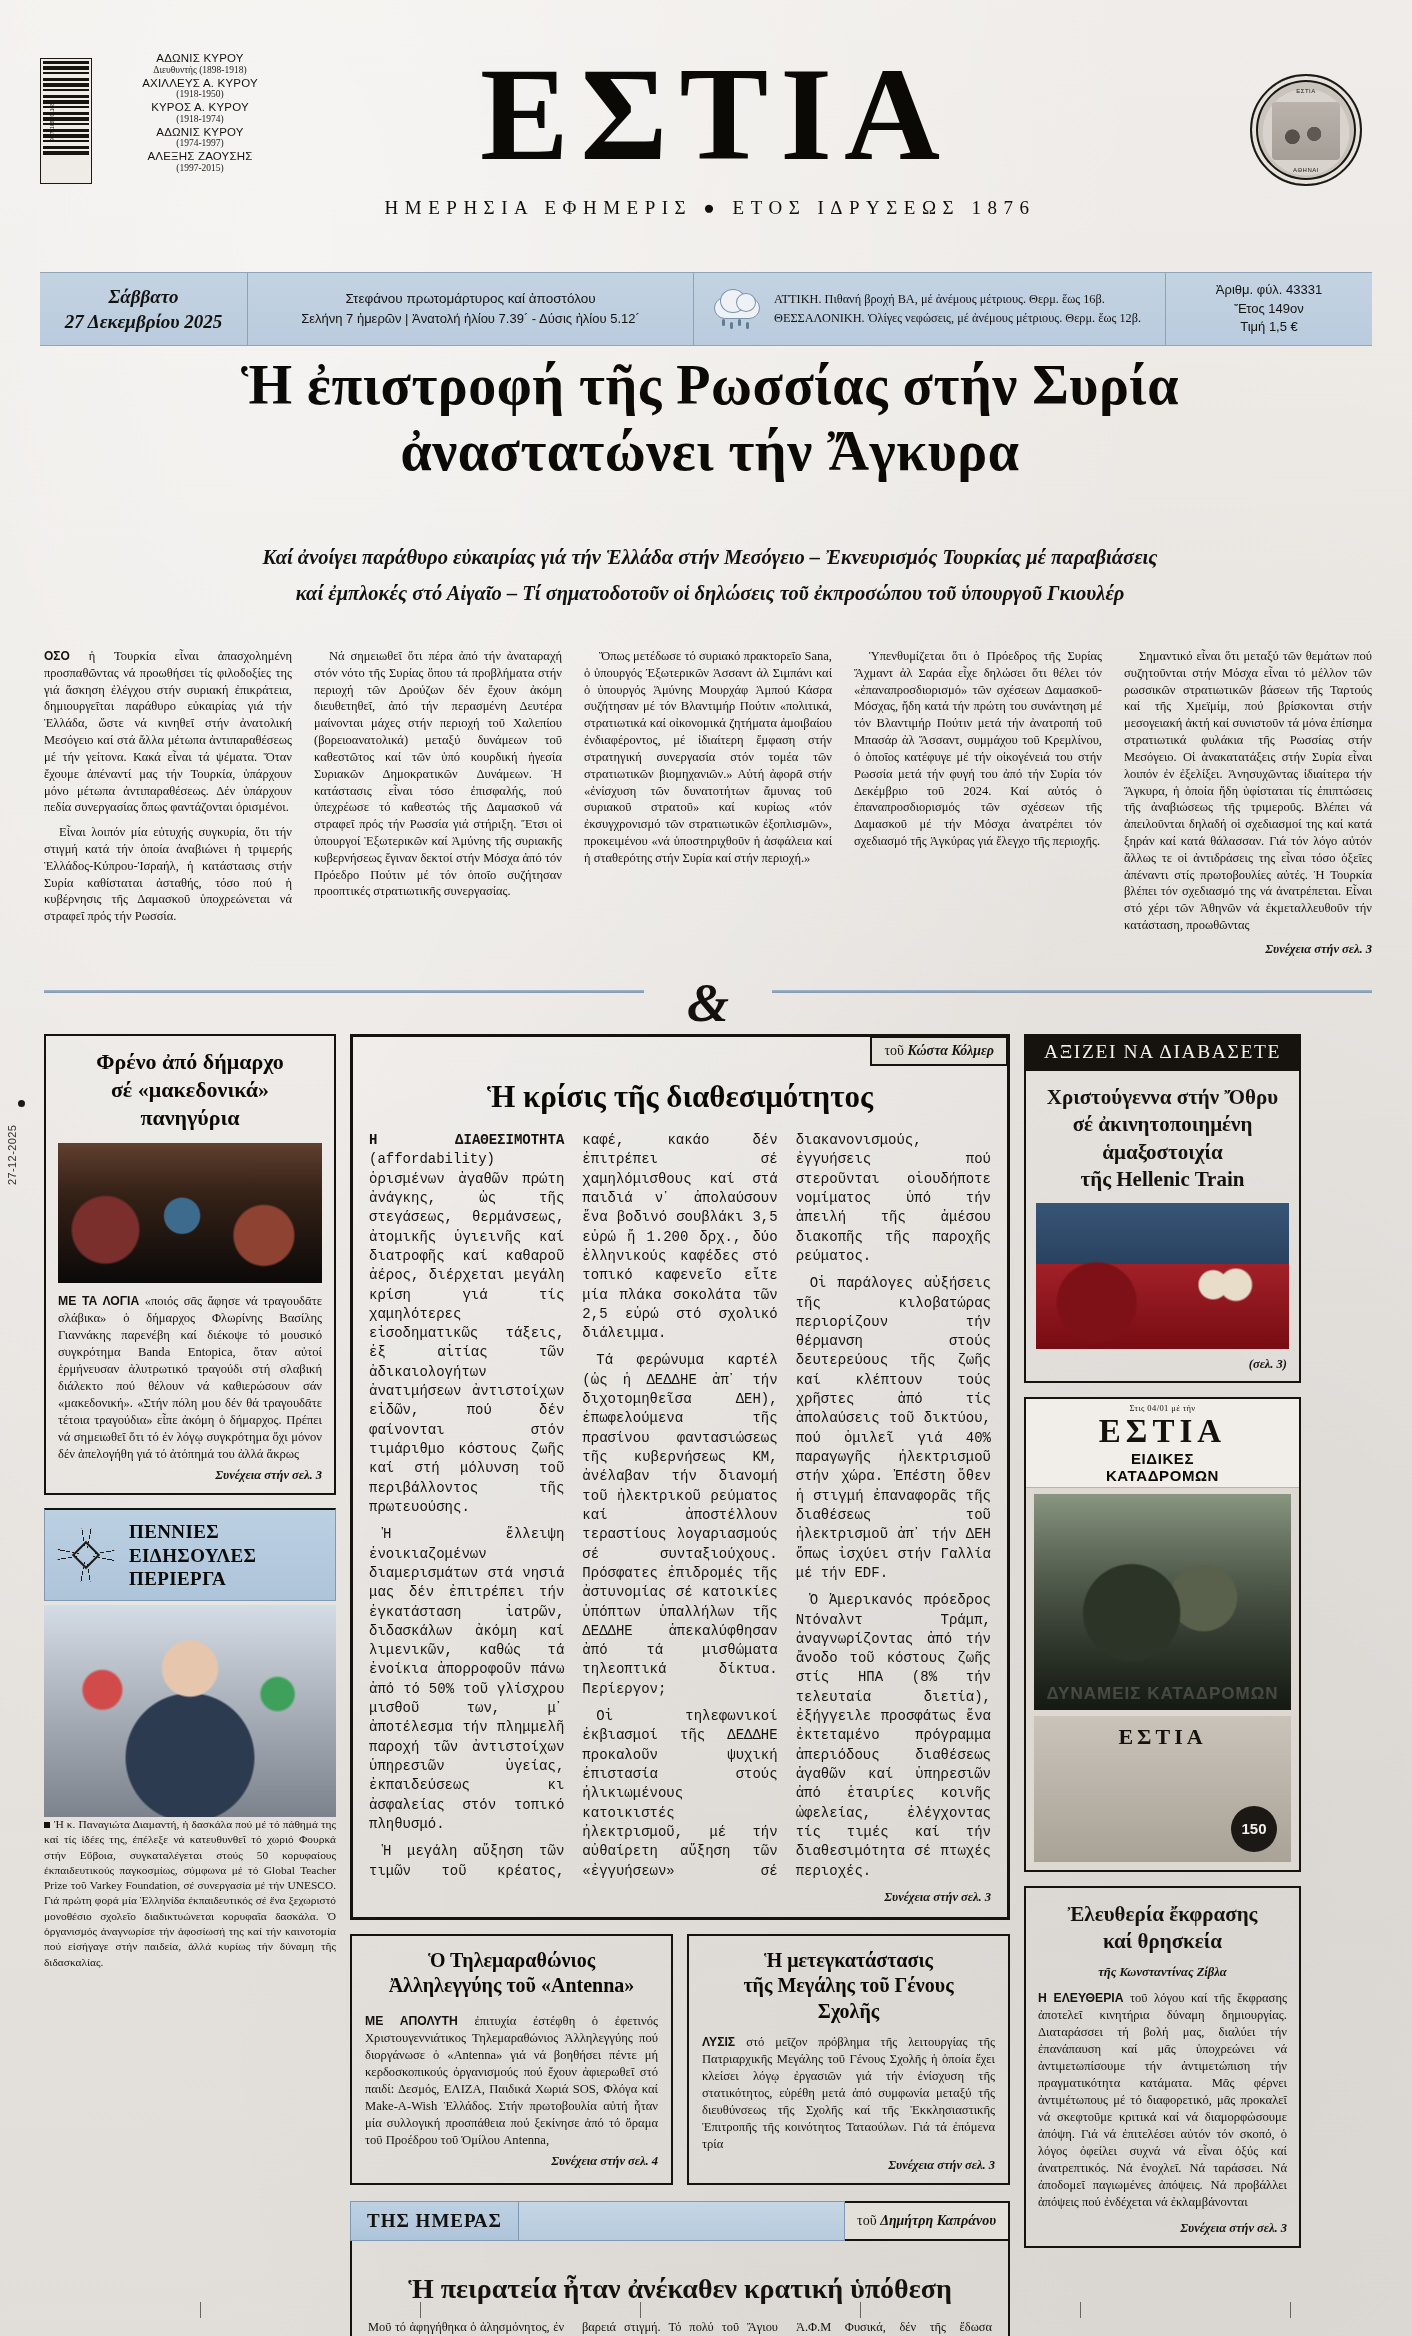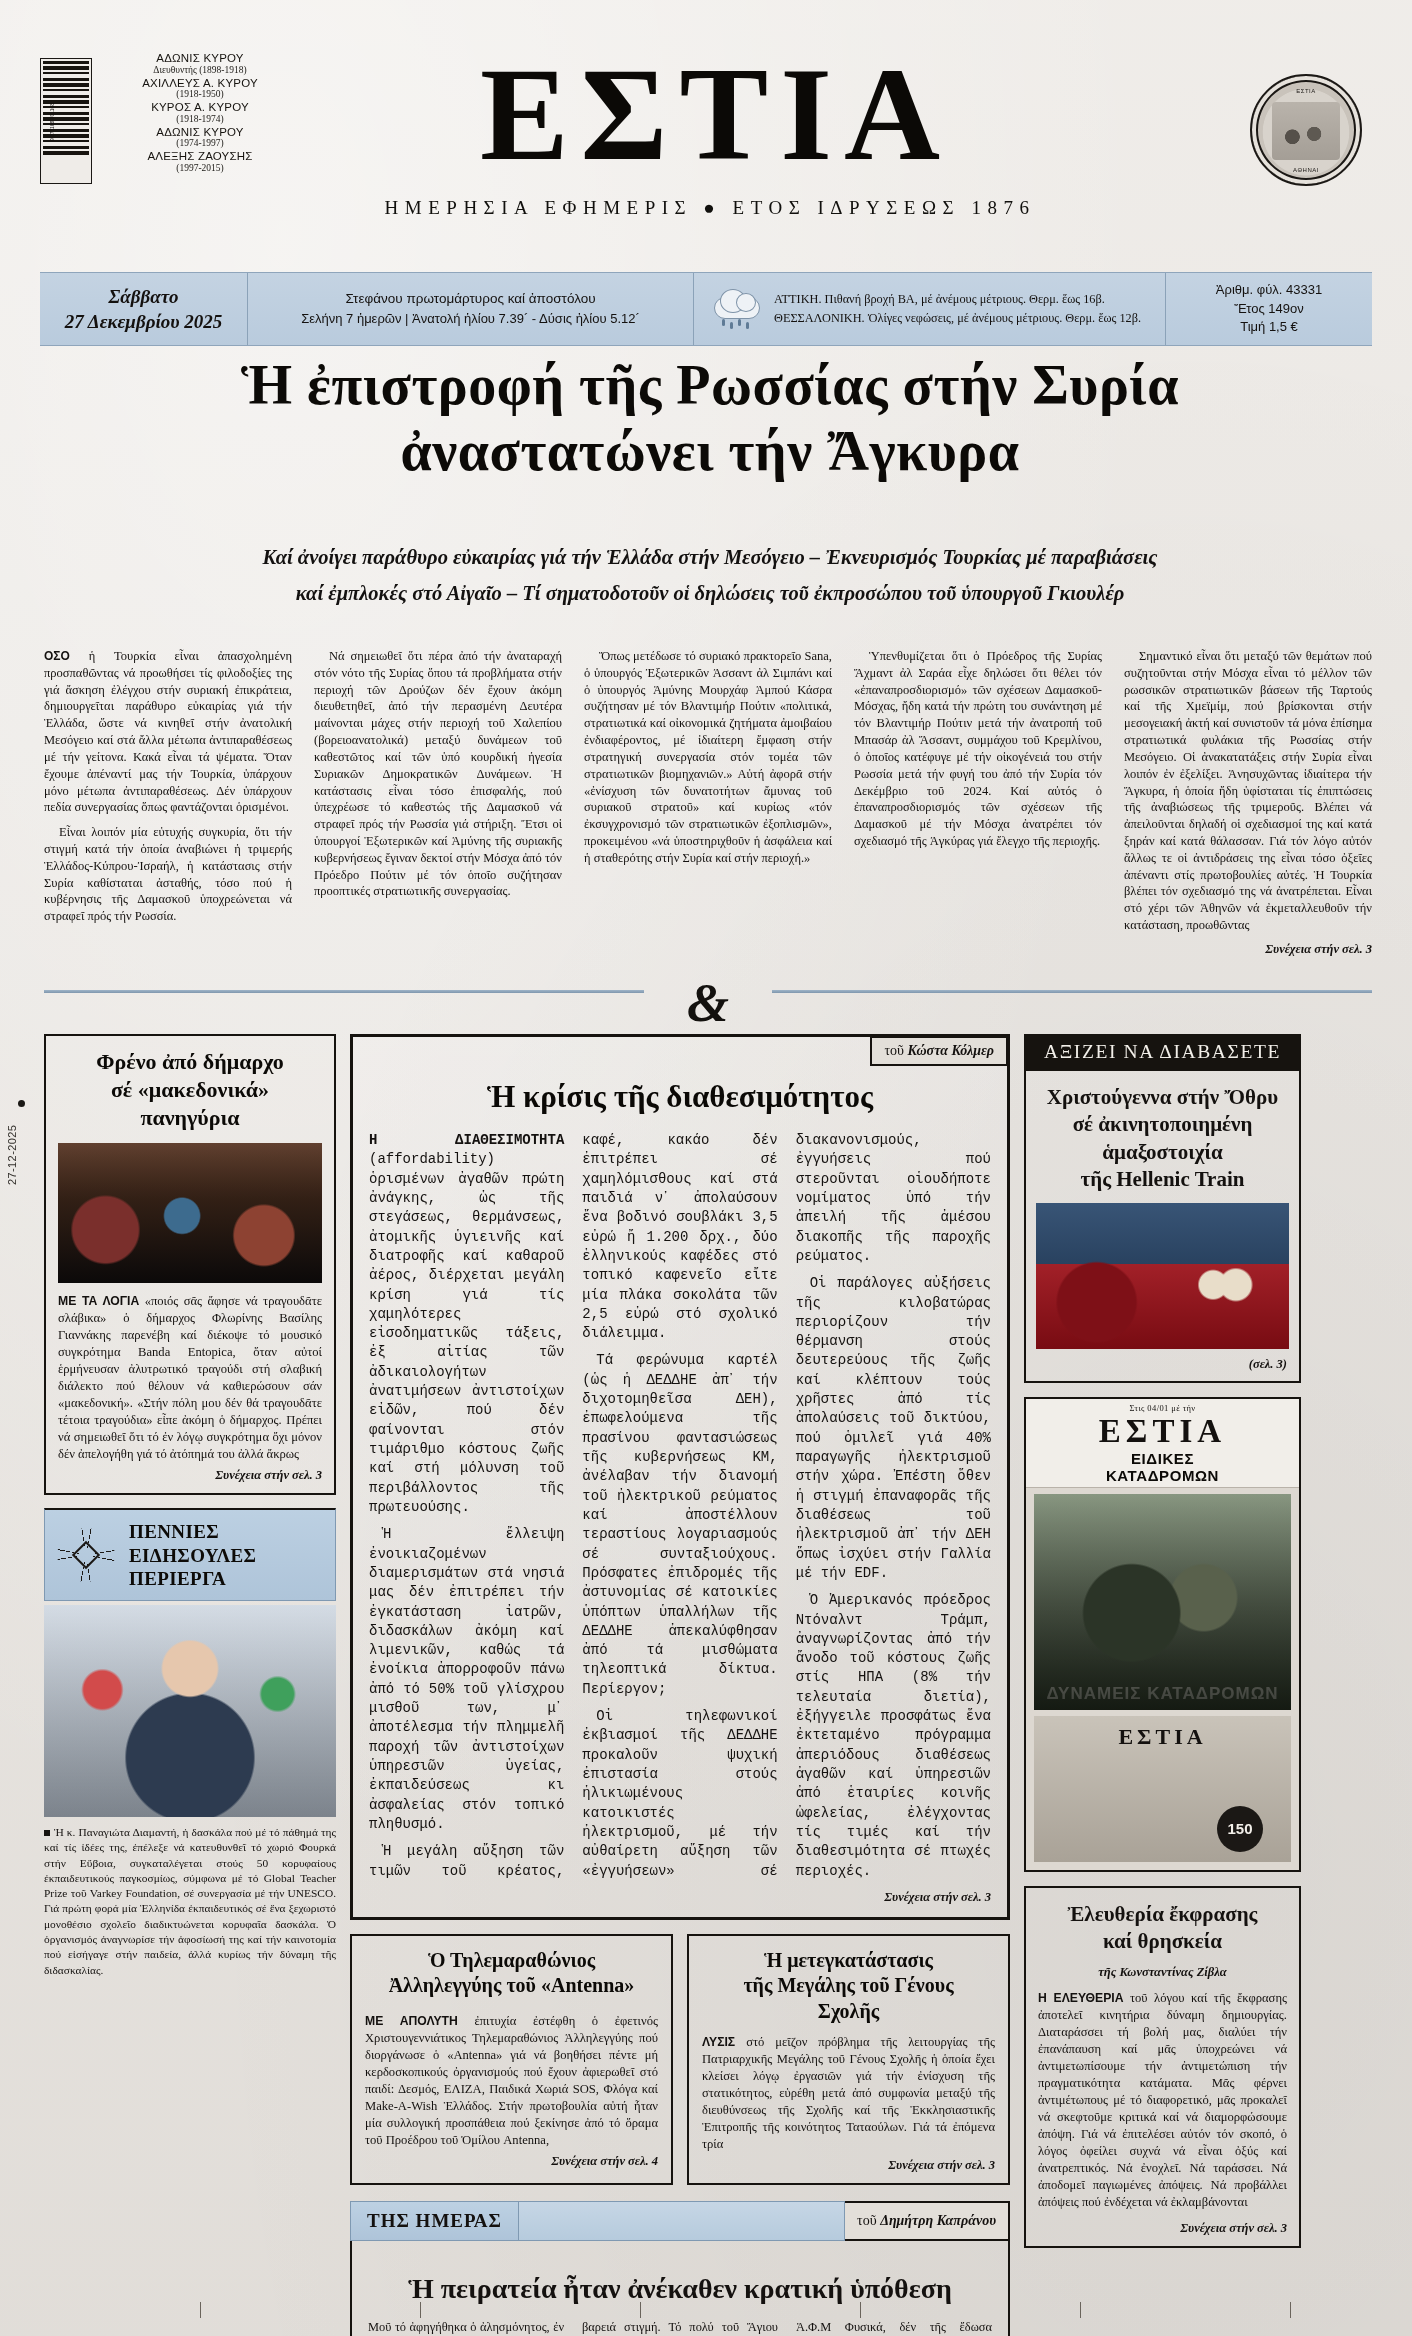--- a/index.html
+++ b/index.html
@@ -281,21 +281,21 @@
   .ad-img:after{
     content:"";position:absolute;inset:0;
     background:
       radial-gradient(circle at 38% 55%, #2b3427 0 24%, transparent 25%),
       radial-gradient(circle at 66% 48%, #59614c 0 16%, transparent 17%),
       linear-gradient(180deg, rgba(210,220,200,.15), rgba(10,14,8,.8));
   }
   .ad-img .cap{position:absolute;left:0;right:0;bottom:6px;text-align:center;color:#f2efe9;font-family:"Liberation Sans",sans-serif;font-weight:700;font-size:17px;letter-spacing:1px;}
   .ad-bot{height:146px;margin:0 8px 8px 8px;background:linear-gradient(#c9c3b9,#a9a297);position:relative;overflow:hidden;}
   .ad-bot .vert{position:absolute;left:50%;top:8px;transform:translateX(-50%);font-family:"Liberation Serif",serif;font-weight:700;font-size:22px;letter-spacing:4px;}
-  .ad-badge{position:absolute;right:28px;bottom:10px;width:46px;height:46px;border-radius:50%;background:#1b1815;color:#f2efe9;display:flex;align-items:center;justify-content:center;font-family:"Liberation Sans",sans-serif;font-weight:700;font-size:15px;}
+  .ad-badge{position:absolute;right:14px;bottom:10px;width:46px;height:46px;border-radius:50%;background:#1b1815;color:#f2efe9;display:flex;align-items:center;justify-content:center;font-family:"Liberation Sans",sans-serif;font-weight:700;font-size:15px;}
 
   
   .cap-left{
     font-family:"Liberation Serif",serif;font-size:11.4px;line-height:1.34;text-align:justify;
   }
   .cap-left .sq{display:inline-block;width:6px;height:6px;background:#16130f;margin-right:4px;vertical-align:middle;}
 
   
   .crop{position:absolute;bottom:18px;width:1px;height:16px;background:#6a645c;}
 </style>
@@ -424,21 +424,21 @@
       <div class="logo"></div>
       <div class="ptxt">
         <div>ΠΕΝΝΙΕΣ</div>
         <div>ΕΙΔΗΣΟΥΛΕΣ</div>
         <div>ΠΕΡΙΕΡΓΑ</div>
       </div>
     </div>
 
     <div class="photo ph-woman" style="height:212px;margin-top:4px;"></div>
 
-    <div class="cap-left" style="margin-top:8px;">
+    <div class="cap-left" style="margin-top:0;">
       <span class="sq"></span><span>Ἡ κ. Παναγιώτα Διαμαντή, ἡ δασκάλα πού μέ τό πάθημά της καί τίς ἰδέες της, ἐπέλεξε νά κατευθυνθεῖ τό χωριό Φουρκά στήν Εὔβοια, συγκαταλέγεται στούς 50 κορυφαίους ἐκπαιδευτικούς παγκοσμίως, σύμφωνα μέ τό Global Teacher Prize τοῦ Varkey Foundation, σέ συνεργασία μέ τήν UNESCO. Γιά πρώτη φορά μία Ἑλληνίδα ἐκπαιδευτικός σέ ἕνα ξεχωριστό μονοθέσιο σχολεῖο διαδικτυώνεται κορυφαῖα δασκάλα. Ὁ ὀργανισμός ἀναγνωρίσε τήν ἀφοσίωσή της καί τήν καινοτομία πού εἰσήγαγε στήν παιδεία, ἀλλά κυρίως τήν δύναμη τῆς διδασκαλίας.</span>
     </div>
   </div>
 
   <div class="col-mid">
 
     <div class="feature">
       <div class="byline-tag">
         <span>τοῦ</span>
         <i>Κώστα Κόλμερ</i>

